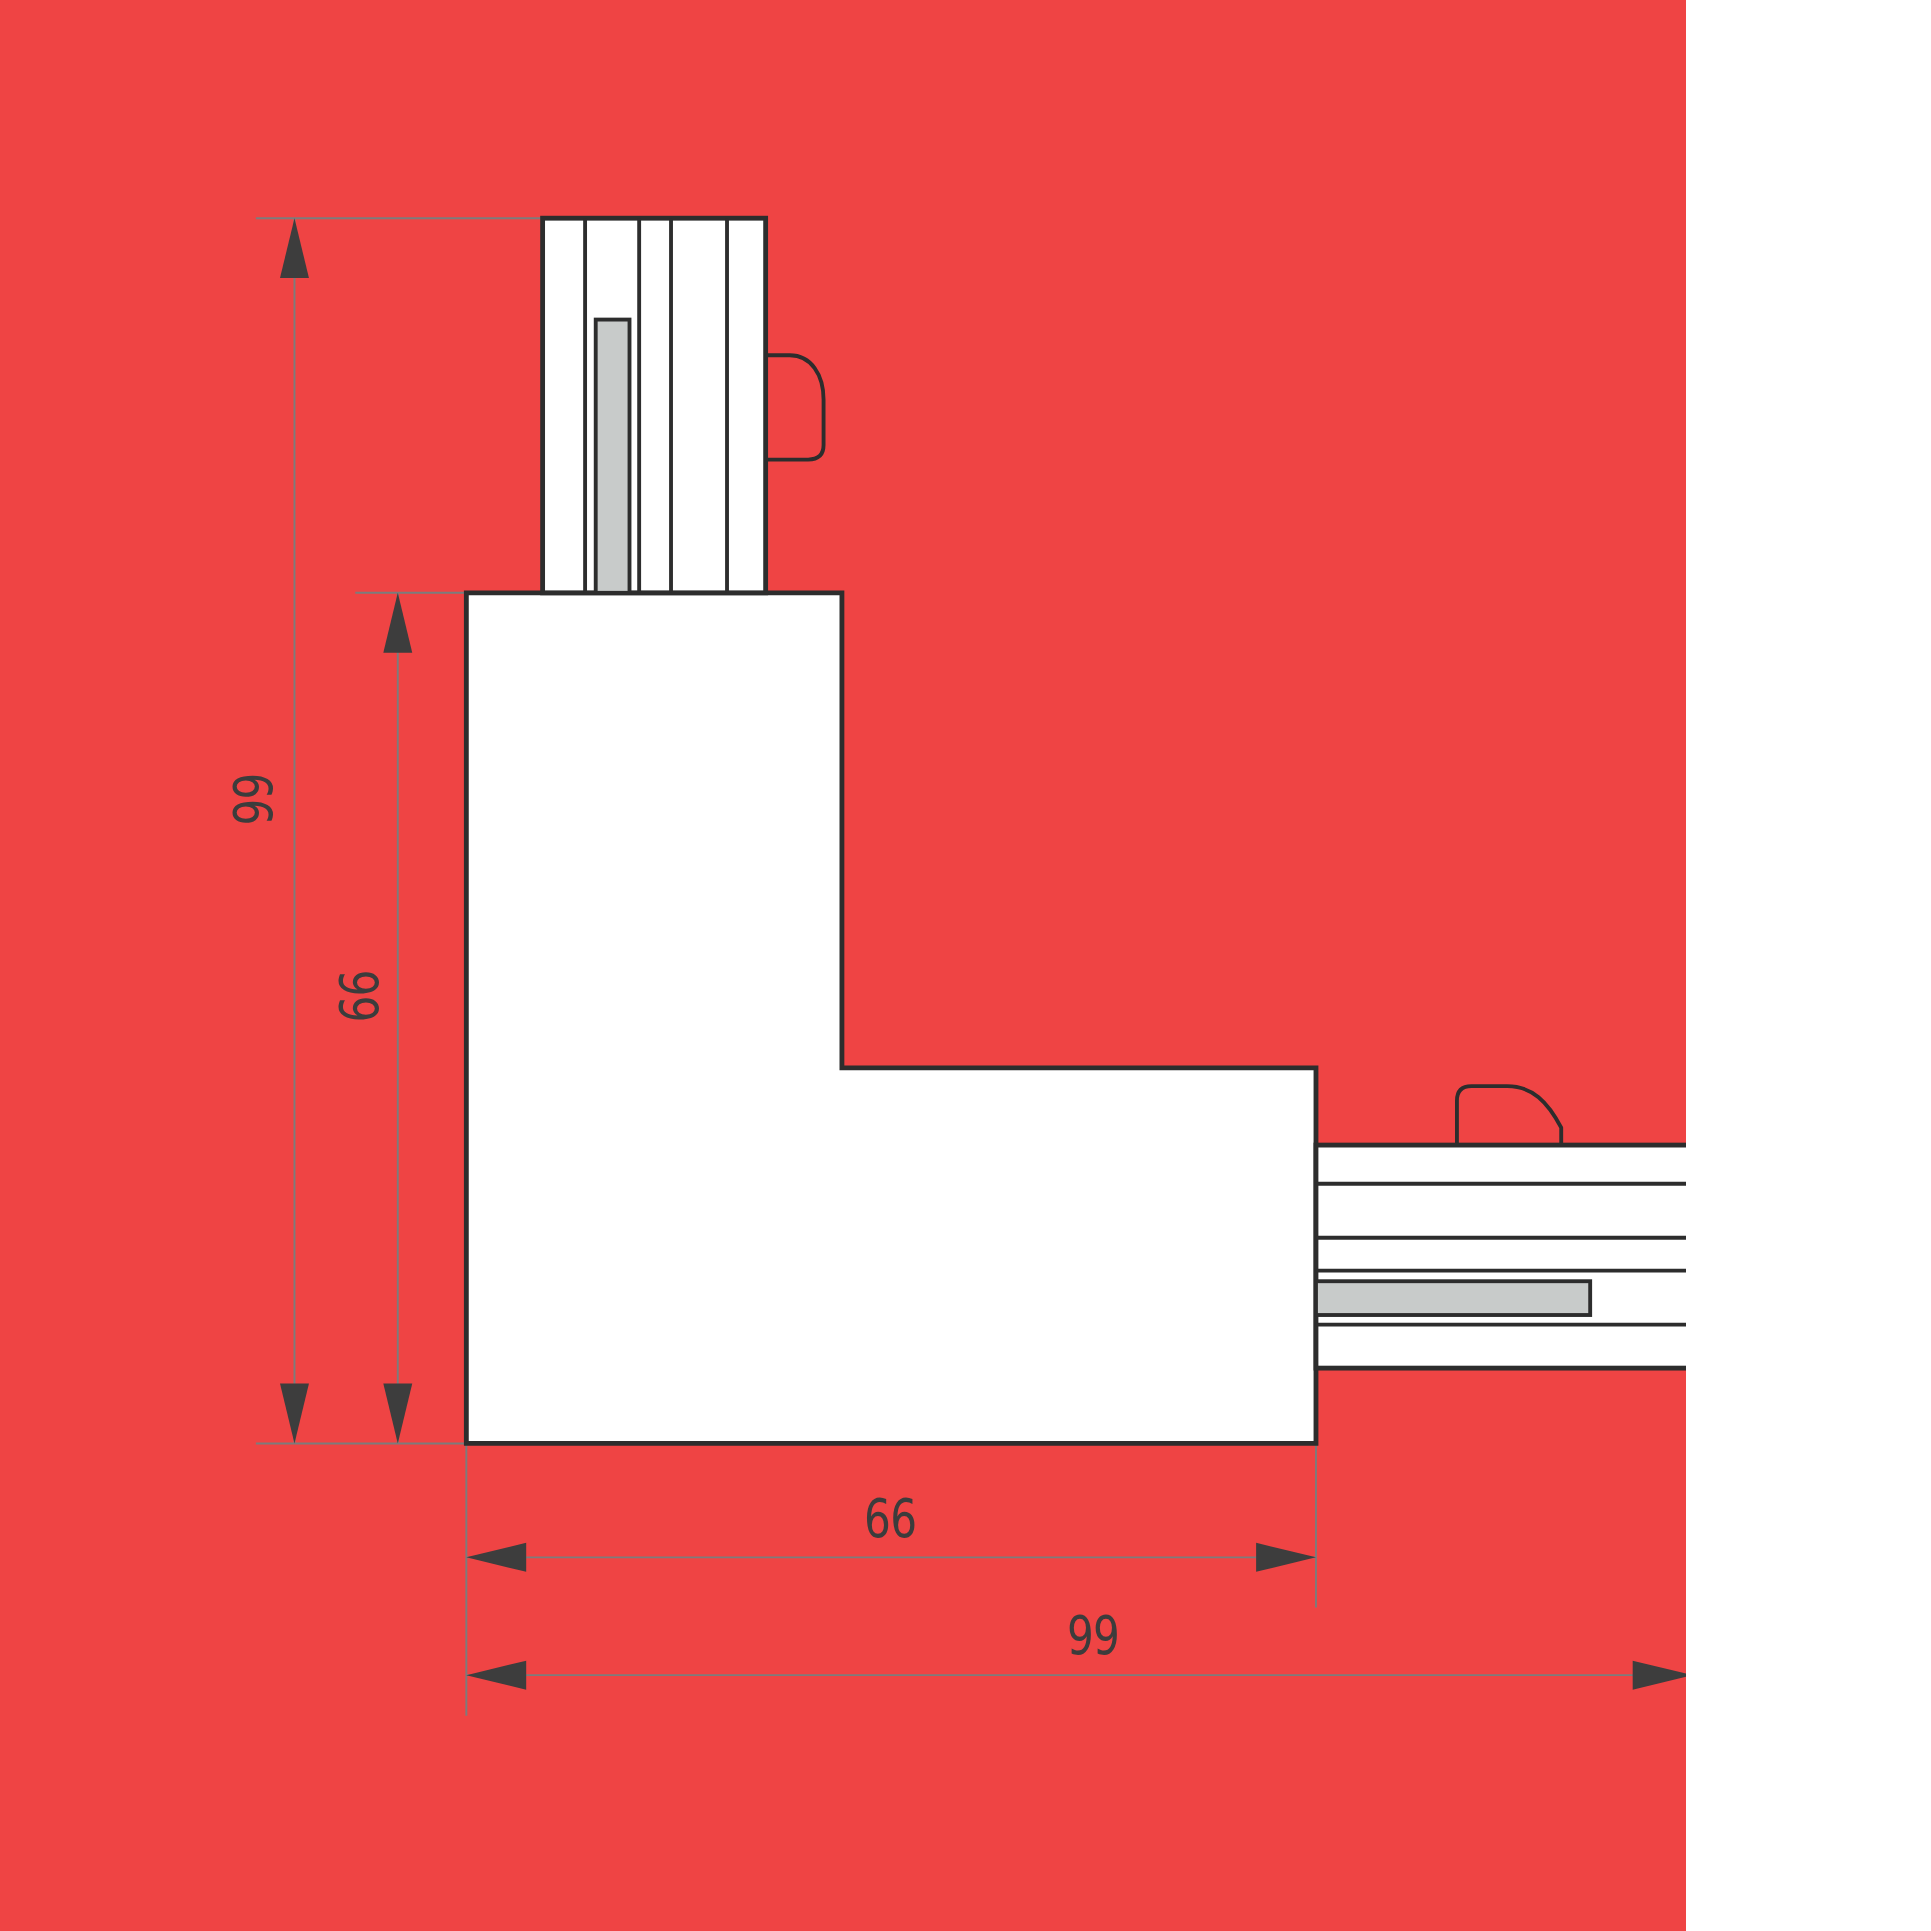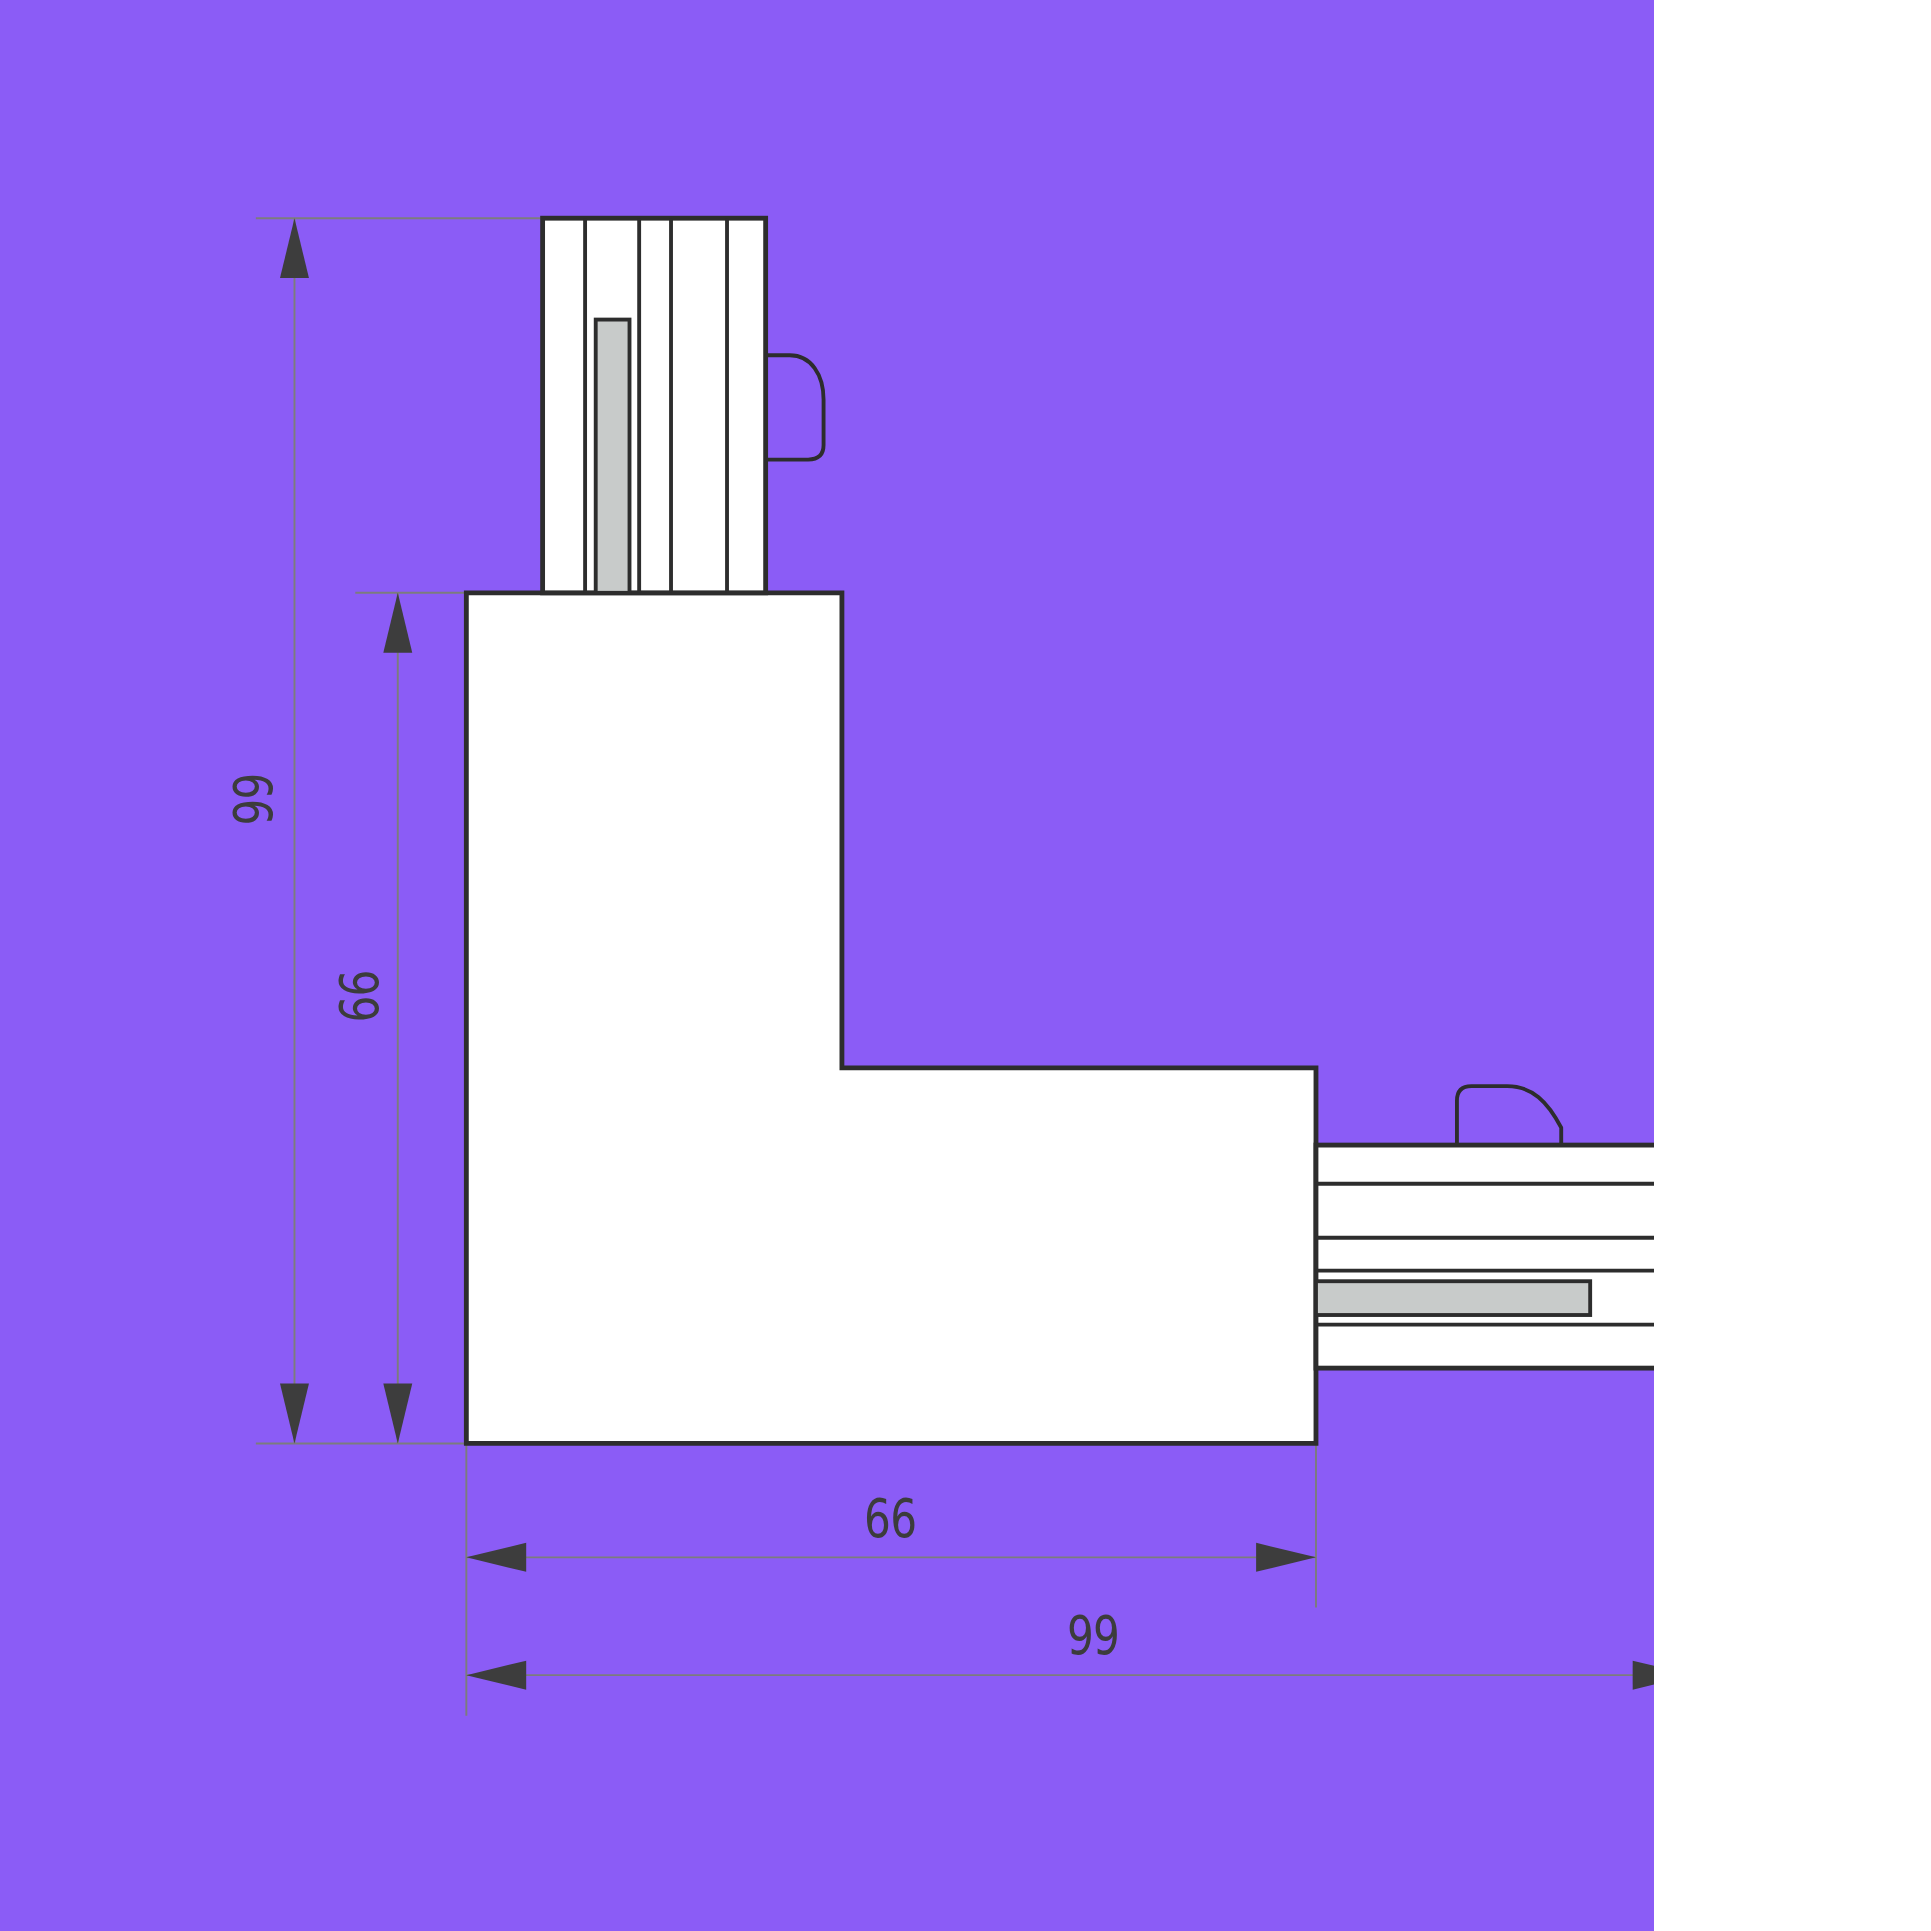--- a/index.html
+++ b/index.html
@@ -4,22 +4,23 @@
 <style>
   html, body {
     margin: 0;
     padding: 0;
     background: #ffffff;
   }
   .canvas {
     position: relative;
     width: 1654px;
     height: 1931px;
-    background: #8b5cf6;
+    background: #ef4444;
     overflow: hidden;
+    padding-left: 32px;
   }
   svg {
     position: absolute;
     left: 0;
     top: 0;
     display: block;
   }
   .obj-line {
     fill: none;
     stroke: #2d2d2d;

